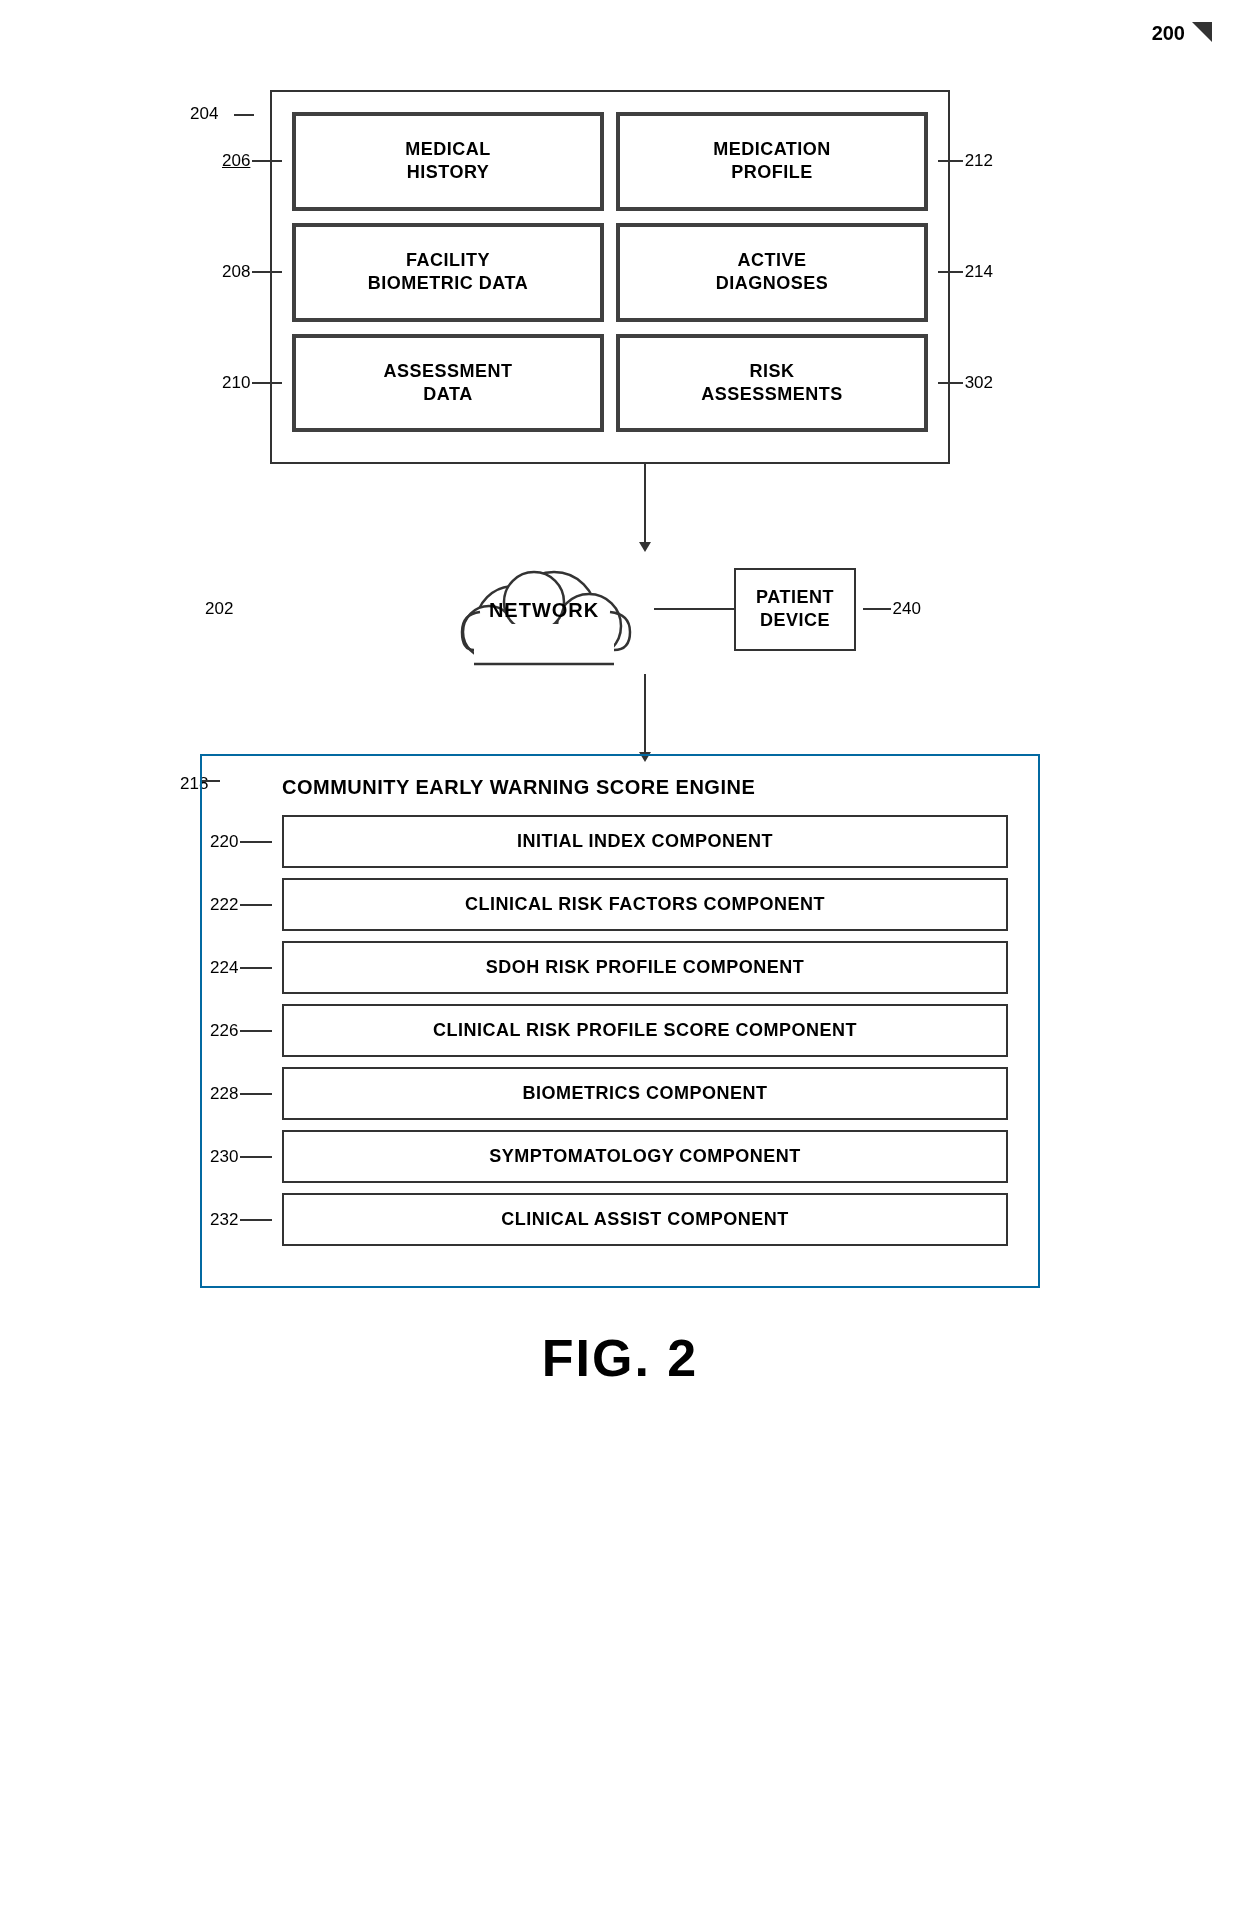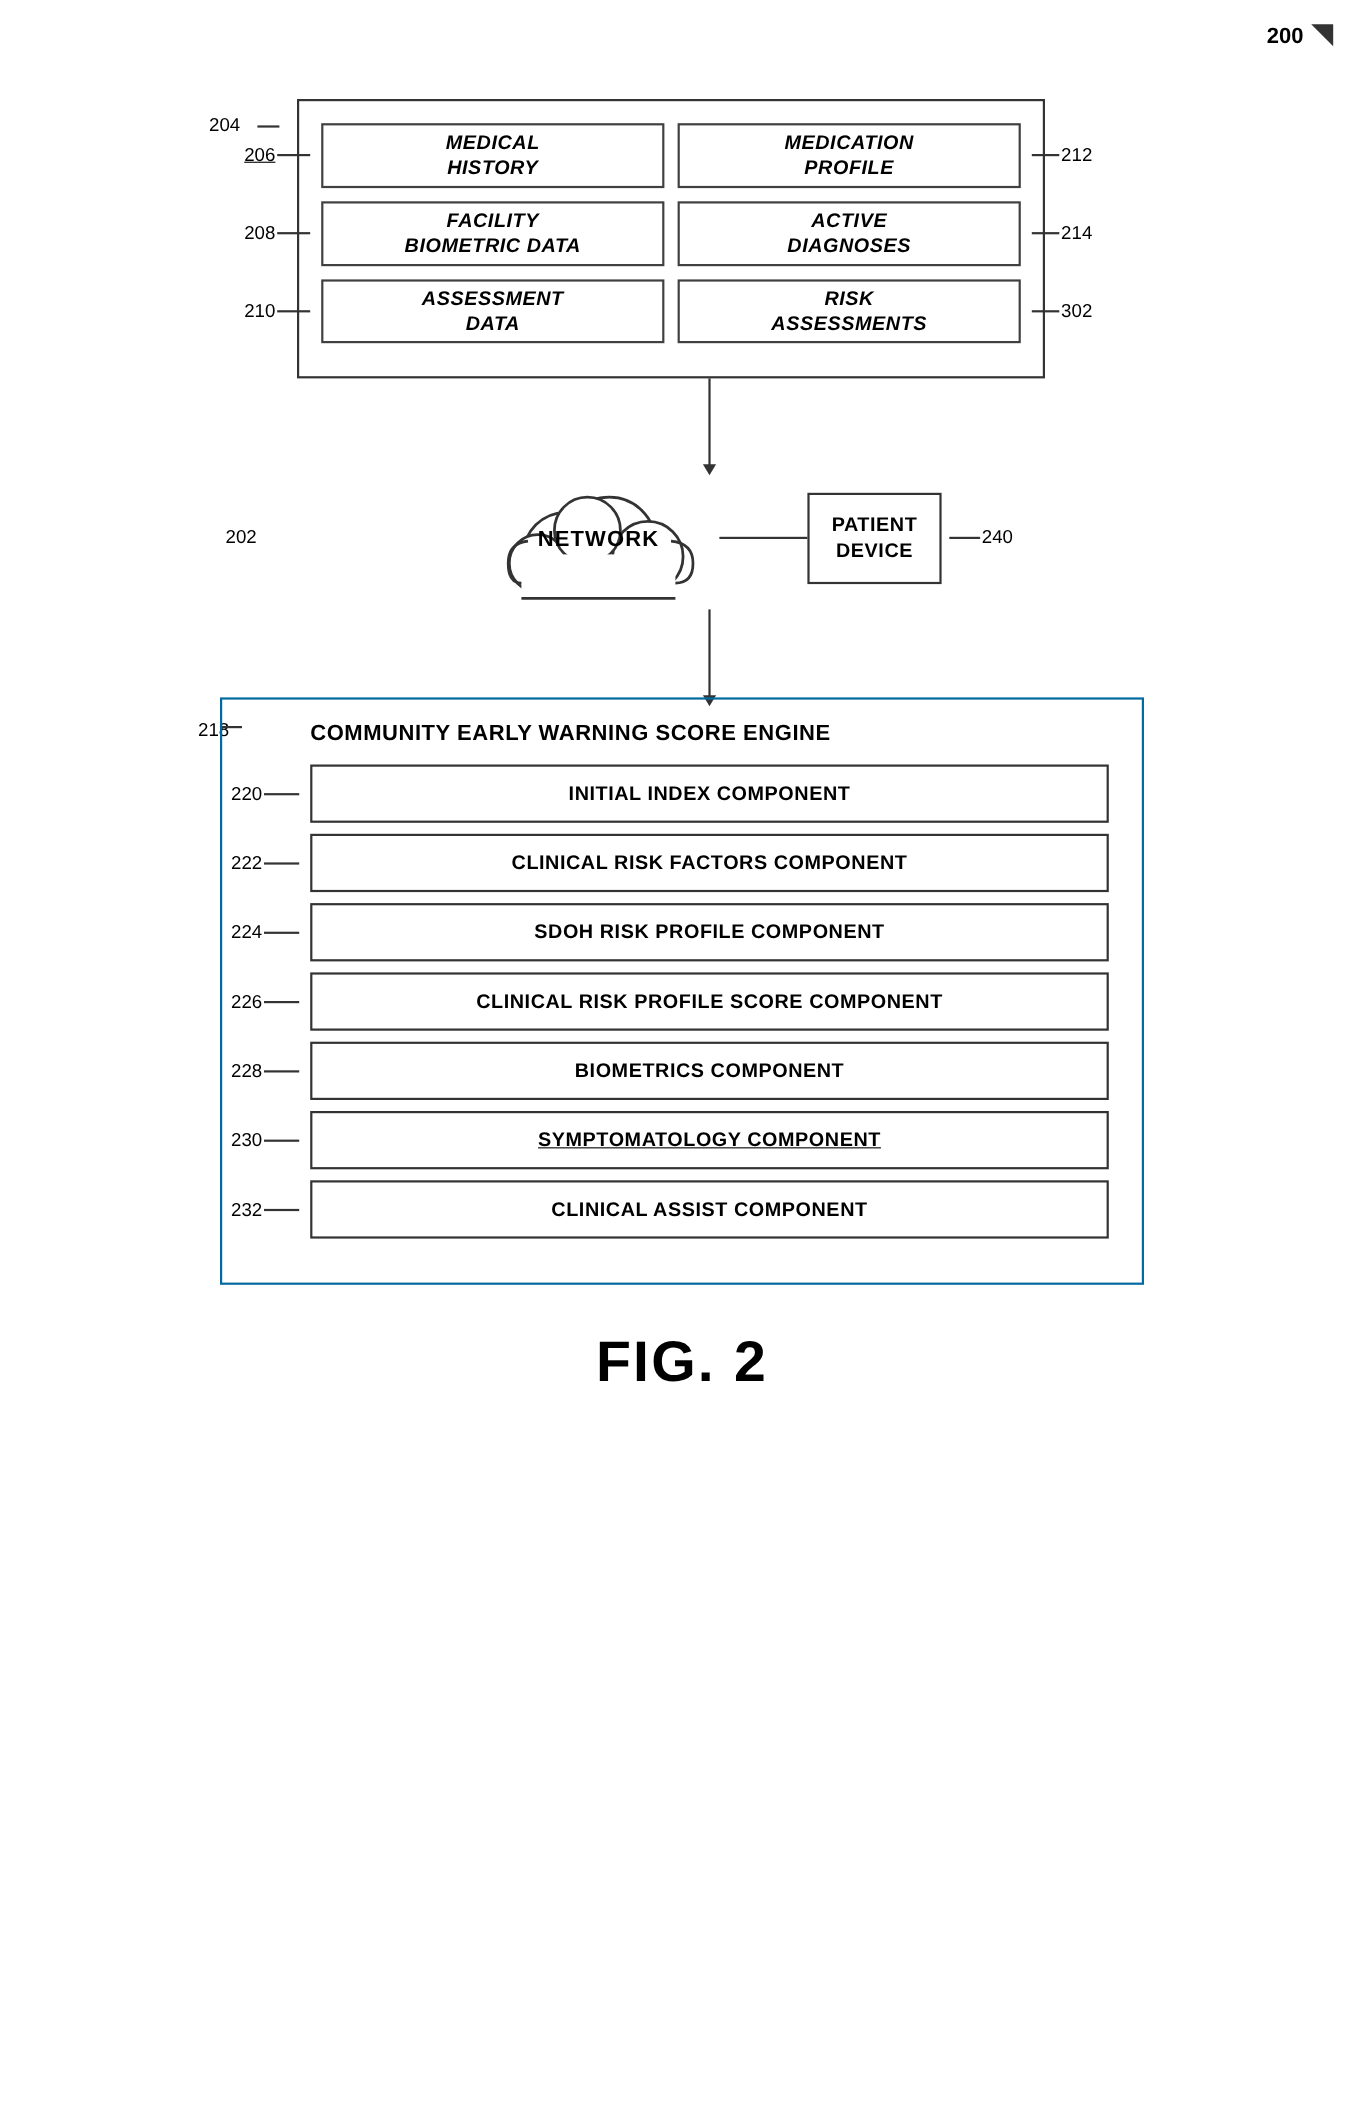--- a/index.html
+++ b/index.html
@@ -36,28 +36,27 @@
       font-weight: bold;
       margin-bottom: 16px;
       letter-spacing: 1px;
     }
     .emr-grid {
       display: grid;
       grid-template-columns: 1fr 1fr;
       gap: 12px;
     }
     .emr-cell {
-      border: 2px solid #404040;
-      padding: 4px 10px;
+      border: 4px solid #404040;
+      padding: 22px 10px;
       text-align: center;
       font-size: 18px;
       font-weight: bold;
       line-height: 1.3;
       letter-spacing: 0.5px;
-      font-style: italic;
     }
 
     .patient-device-box {
       border: 2px solid #333;
       padding: 16px 20px;
       text-align: center;
       font-size: 18px;
       font-weight: bold;
       line-height: 1.3;
       letter-spacing: 0.5px;
@@ -240,21 +239,21 @@
         <div style="position:absolute; left:-42px; top:50%; height:2px; width:32px; background:#333; transform:translateY(-50%);"></div>
         <div class="cews-component">CLINICAL RISK PROFILE SCORE COMPONENT</div>
       </div>
 
       <div style="position:relative; margin-bottom:10px;">
         <div style="position:absolute; left:-72px; top:50%; transform:translateY(-50%); font-size:17px;">228</div>
         <div style="position:absolute; left:-42px; top:50%; height:2px; width:32px; background:#333; transform:translateY(-50%);"></div>
         <div class="cews-component">BIOMETRICS COMPONENT</div>
       </div>
 
-      <div style="position:relative; text-decoration:underline;">
+      <div style="position:relative; ">
         <div style="position:absolute; left:-72px; top:50%; transform:translateY(-50%); font-size:17px;">230</div>
         <div style="position:absolute; left:-42px; top:50%; height:2px; width:32px; background:#333; transform:translateY(-50%);"></div>
         <div class="cews-component">SYMPTOMATOLOGY COMPONENT</div>
       </div>
 
       <div style="position:relative; margin-bottom:0;">
         <div style="position:absolute; left:-72px; top:50%; transform:translateY(-50%); font-size:17px;">232</div>
         <div style="position:absolute; left:-42px; top:50%; height:2px; width:32px; background:#333; transform:translateY(-50%);"></div>
         <div class="cews-component">CLINICAL ASSIST COMPONENT</div>
       </div>

